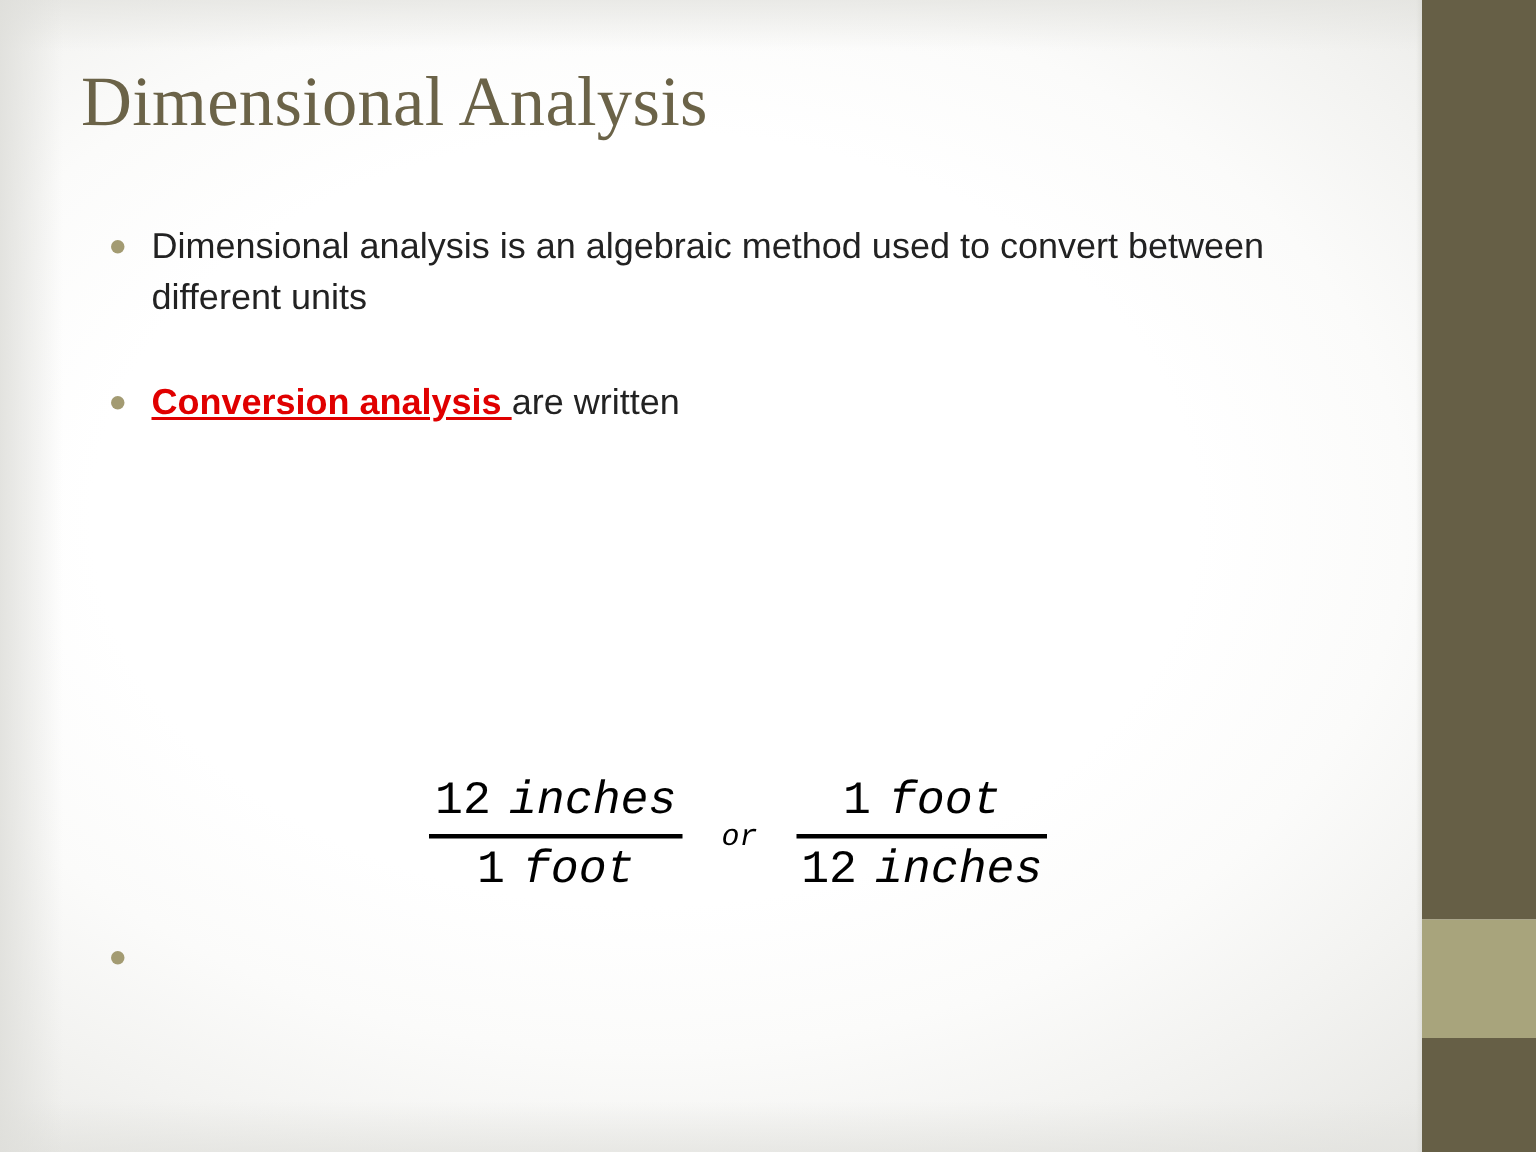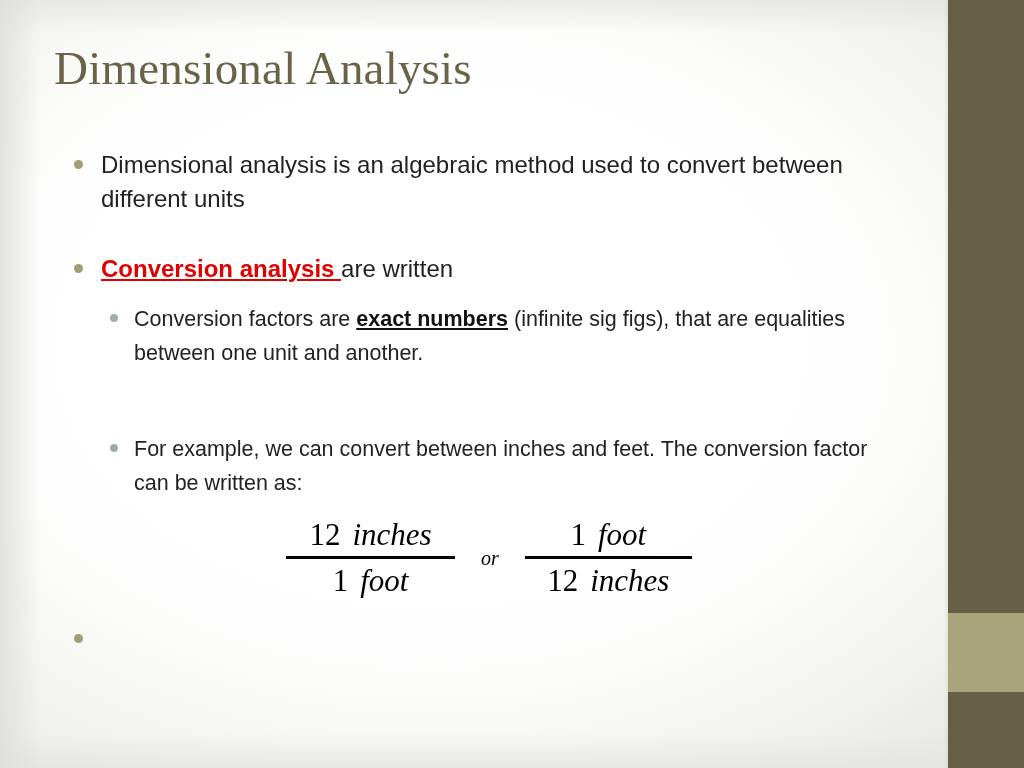--- a/index.html
+++ b/index.html
@@ -156,21 +156,21 @@
   .sp-after-36 { height: 36px; }
   .sp-after-26 { height: 26px; }
 
   
   #equation {
     position: absolute;
     left: 0;
     top: 513px;
     width: 930px;
     height: 90px;
-    font-family: Liberation Serif, serif;
+    font-family: Liberation Mono, monospace;
     color: #000000;
   }
   #equation-inner {
     position: absolute;
     left: 286px;
     top: 0;
     display: flex;
     align-items: center;
     height: 90px;
   }
@@ -238,32 +238,24 @@
 
     <div class="sp-after-36"></div>
 
     <div class="blk lvl1">
       <span class="bullet"></span>
       <span class="txt em-red">Conversion analysis </span><span class="txt">are written</span>
     </div>
 
     <div class="sp-after-16"></div>
 
-    <div class="blk lvl2">
-      <span class="bullet"></span>
-      <span class="txt">Conversion factors are </span><span class="txt em-black">exact numbers</span><span class="txt"> (infinite sig figs), that are equalities between one unit and another.</span>
-    </div>
 
     <div class="sp-after-36"></div>
     <div class="sp-after-26"></div>
 
-    <div class="blk lvl2">
-      <span class="bullet"></span>
-      <span class="txt">For example, we can convert between inches and feet.   The conversion factor can be written as:</span>
-    </div>
 
   </div>
 
   <div id="equation">
     <div id="equation-inner">
 
       <span class="fraction" id="frac-1">
         <span class="frac-num"><span class="num-part">12</span><span class="unit-part">inches</span></span>
         <span class="frac-rule"></span>
         <span class="frac-den"><span class="num-part">1</span><span class="unit-part">foot</span></span>

